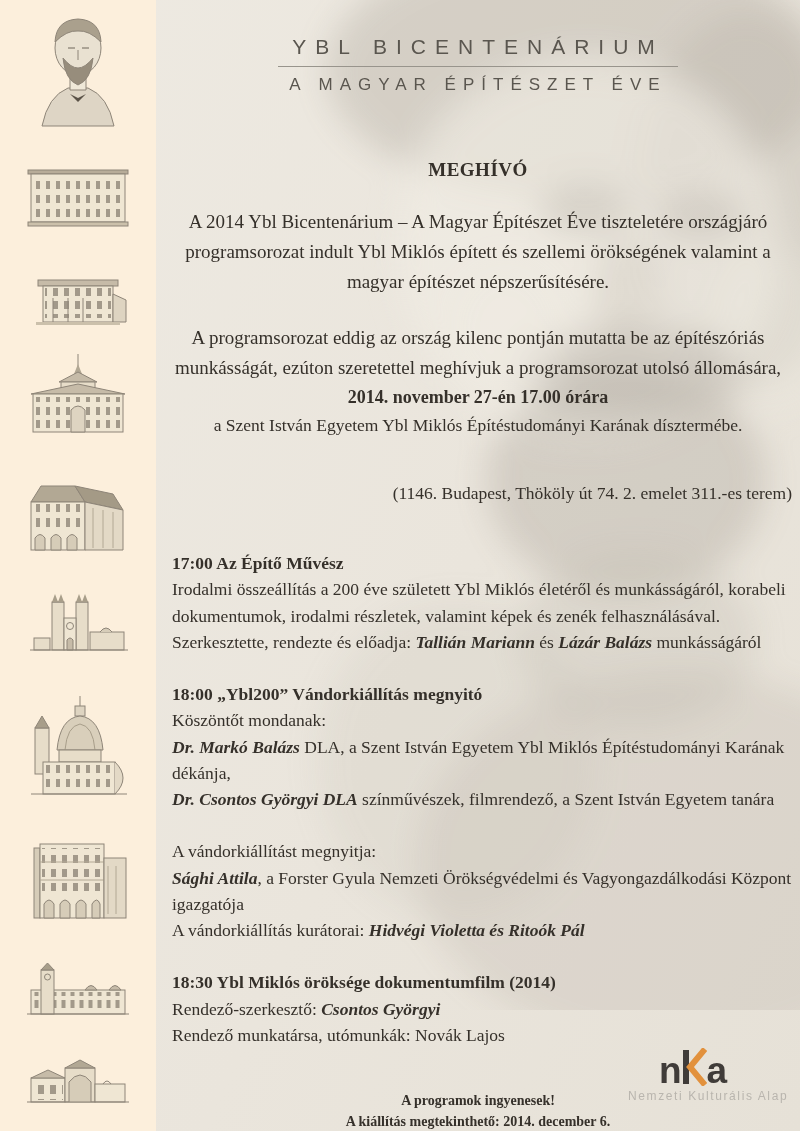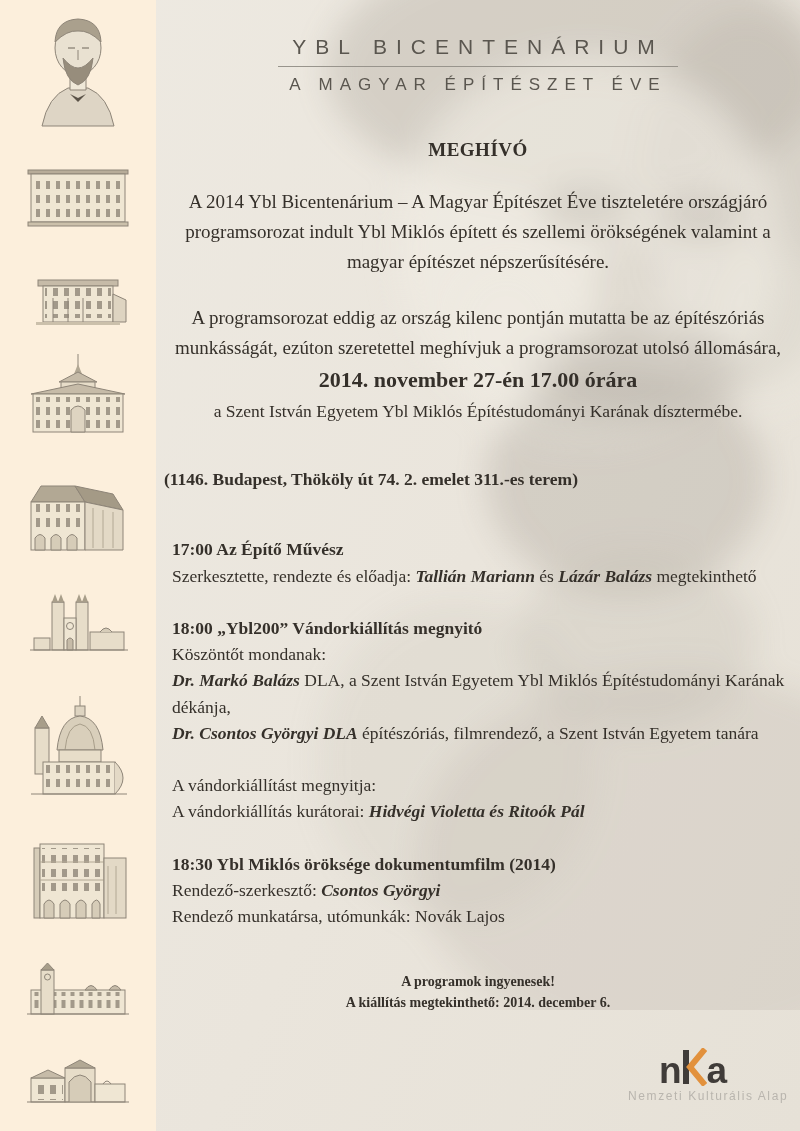--- a/index.html
+++ b/index.html
@@ -15,25 +15,25 @@
     background:#fcefdc;display:flex;flex-direction:column;align-items:center;
   }
   .illu{flex:0 0 auto;}
   .illu svg{display:block;}
   
   .content{position:absolute;left:164px;top:5px;width:628px;}
   .masthead{margin-top:30px;text-align:center;font-family:"Liberation Sans",sans-serif;color:#5a564f;}
   .masthead .t1{font-size:21px;letter-spacing:9px;font-weight:400;}
   .masthead .rule{width:400px;height:0;border-top:1px solid #98948c;margin:7px auto 8px auto;}
   .masthead .t2{font-size:17px;letter-spacing:7px;}
-  .meghivo{margin-top:44px;text-align:center;font-size:19px;font-weight:bold;letter-spacing:.5px;}
+  .meghivo{margin-top:64px;text-align:center;font-size:19px;font-weight:bold;letter-spacing:.5px;}
   .para{margin:26px 2px 0 2px;text-align:center;font-size:19px;line-height:1.58;}
-  .dateline{text-align:center;font-size:22px;font-weight:bold;line-height:1.58;}
+  .dateline{text-align:center;font-size:18px;font-weight:bold;line-height:1.58;}
   .venueline{text-align:center;font-size:17.5px;line-height:1.58;}
-  .address{margin-top:44px;text-align:left;font-size:17.5px;font-weight:bold;}
+  .address{margin-top:44px;text-align:right;font-size:17.5px;font-weight:normal;}
   .program{margin:46px 0 0 8px;font-size:17.5px;line-height:1.5;text-align:left;}
   .sec{margin-top:26px;}
   .sec .title{font-weight:bold;}
   .sec .sub{margin-top:26px;}
   .b{font-weight:bold;font-style:italic;}
   .footer{margin-top:42px;text-align:center;font-size:14px;font-weight:bold;line-height:1.5;}
   
   .nka{position:absolute;left:628px;top:1048px;width:130px;text-align:center;}
   .nka .mark{display:flex;align-items:flex-end;justify-content:center;gap:1px;
     font-family:"Liberation Sans",sans-serif;font-weight:bold;font-size:37px;color:#403c39;line-height:.8;}
@@ -265,30 +265,32 @@
   </p>
   <div class="dateline">2014. november 27-én 17.00 órára</div>
   <div class="venueline">a Szent István Egyetem Ybl Miklós Építéstudományi Karának dísztermébe.</div>
 
   <div class="address">(1146. Budapest, Thököly út 74. 2. emelet 311.-es terem)</div>
 
   <section class="program">
 
     <div class="sec" style="margin-top:0">
       <div class="title">17:00 Az Építő Művész</div>
-      <div><span>Szerkesztette, rendezte és előadja: </span><span class="b">Tallián Mariann</span><span> és </span><span class="b">Lázár Balázs</span><span> megtekinthető</span></div>
+      <div>Irodalmi összeállítás a 200 éve született Ybl Miklós életéről és munkásságáról, korabeli dokumentumok, irodalmi részletek, valamint képek és zenék felhasználásával.</div>
+      <div><span>Szerkesztette, rendezte és előadja: </span><span class="b">Tallián Mariann</span><span> és </span><span class="b">Lázár Balázs</span><span> munkásságáról</span></div>
     </div>
 
     <div class="sec">
       <div class="title">18:00 „Ybl200” Vándorkiállítás megnyitó</div>
       <div>Köszöntőt mondanak:</div>
       <div><span class="b">Dr. Markó Balázs</span><span> DLA, a Szent István Egyetem Ybl Miklós Építéstudományi Karának dékánja,</span></div>
-      <div><span class="b">Dr. Csontos Györgyi DLA</span><span> építészóriás, filmrendező, a Szent István Egyetem tanára</span></div>
+      <div><span class="b">Dr. Csontos Györgyi DLA</span><span> színművészek, filmrendező, a Szent István Egyetem tanára</span></div>
       <div class="sub">
         <div>A vándorkiállítást megnyitja:</div>
+        <div><span class="b">Sághi Attila</span><span>, a Forster Gyula Nemzeti Örökségvédelmi és Vagyongazdálkodási Központ igazgatója</span></div>
         <div><span>A vándorkiállítás kurátorai: </span><span class="b">Hidvégi Violetta és Ritoók Pál</span></div>
       </div>
     </div>
 
     <div class="sec">
       <div class="title">18:30 Ybl Miklós öröksége dokumentumfilm (2014)</div>
       <div><span>Rendező-szerkesztő: </span><span class="b">Csontos Györgyi</span></div>
       <div>Rendező munkatársa, utómunkák: Novák Lajos</div>
     </div>
   </section>

